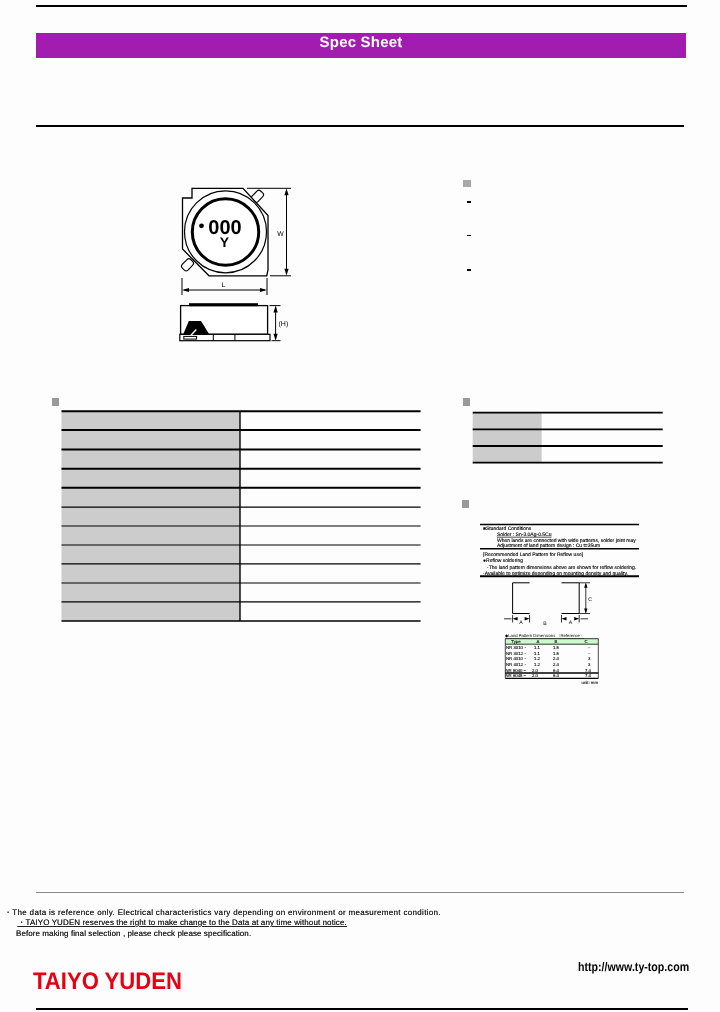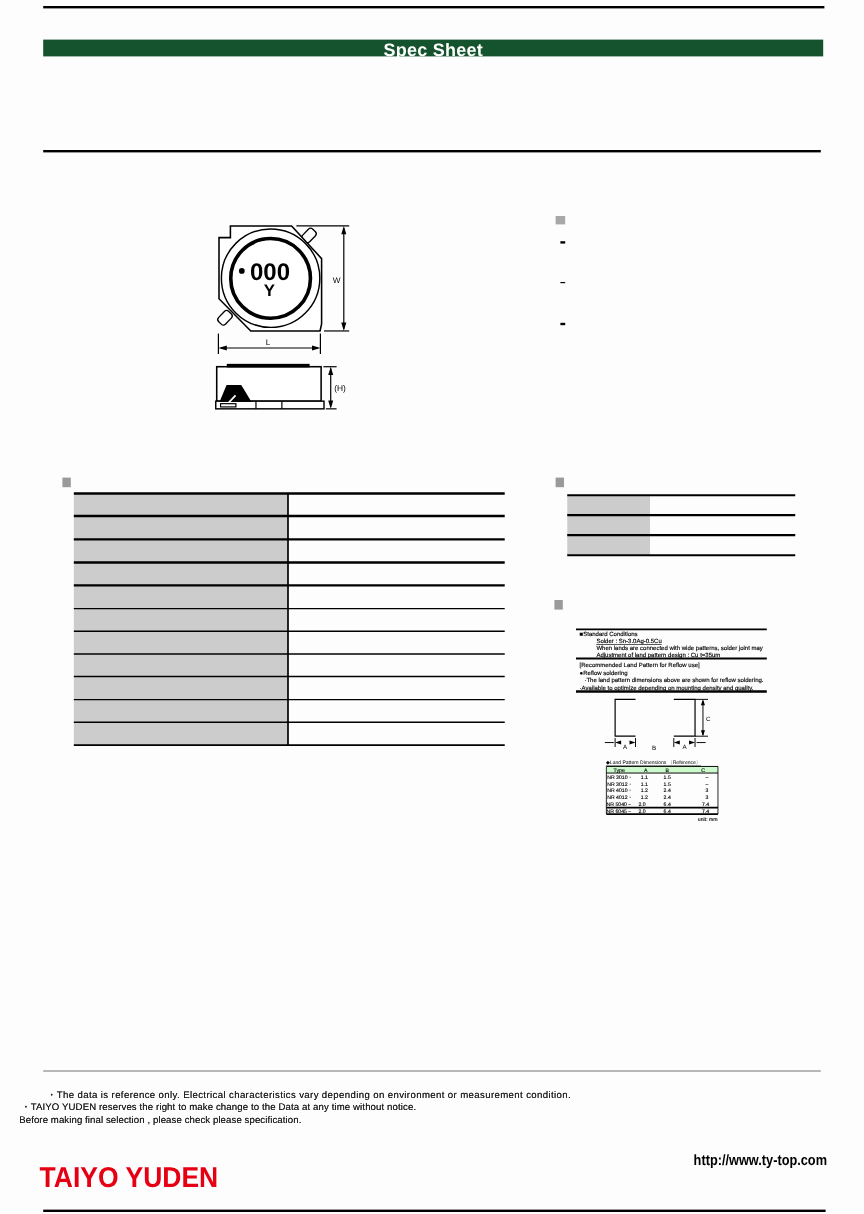--- a/index.html
+++ b/index.html
@@ -6,21 +6,21 @@
   *{-webkit-font-smoothing:antialiased;text-rendering:geometricPrecision;}
   body{width:720px;height:1012px;background:#fdfdfd;position:relative;overflow:hidden;
        font-family:"Liberation Sans",sans-serif;}
   .abs{position:absolute;}
 </style>
 </head>
 <body>
 
 <div class="abs" style="left:36px;top:4.5px;width:651px;height:2px;background:#000;"></div>
 
-<div class="abs" style="left:36px;top:33px;width:650px;height:14px;background:#14532d;color:#fff;font-size:15px;font-weight:bold;text-align:center;line-height:20.5px;letter-spacing:0.2px;">Spec Sheet</div>
+<div class="abs" style="left:36px;top:33px;width:650px;height:25px;background:#a21caf;color:#fff;font-size:15px;font-weight:bold;text-align:center;line-height:20.5px;letter-spacing:0.2px;">Spec Sheet</div>
 
 <div class="abs" style="left:36px;top:125px;width:648px;height:2px;background:#000;"></div>
 
 <svg class="abs" style="left:160px;top:170px;" width="150" height="185" viewBox="160 170 150 185">
 
   <g transform="rotate(-46 257.5 196.3)">
       <rect x="251.5" y="192.3" width="12" height="8" rx="2.6" fill="#fff" stroke="#000" stroke-width="1.1"></rect>
     </g>
 
   <g transform="rotate(-46 187.5 264.8)">
@@ -211,23 +211,23 @@
     <text x="505.5" y="677.4">NR 6045－</text>
       <text x="532" y="677.4">2.0</text>
       <text x="553" y="677.4">6.4</text>
       <text x="585" y="677.4">7.4</text>
     <text x="598" y="683.8" text-anchor="end">unit: mm</text>
   </g>
 </svg>
 
 <div class="abs" style="left:36px;top:892.3px;width:648px;height:1.2px;background:#8a8a8a;"></div>
 
-<div class="abs" style="left:39px;top:907.5px;font-size:8px;color:#222;letter-spacing:0.32px;text-shadow:0 0 0.5px rgba(0,0,0,0.75);white-space:nowrap;">・The data is reference only. Electrical characteristics vary depending on environment or measurement condition.</div>
-
-<div class="abs" style="left:17.5px;top:918px;font-size:8px;color:#222;letter-spacing:0.1px;text-shadow:0 0 0.5px rgba(0,0,0,0.75);white-space:nowrap;">・TAIYO YUDEN reserves the right to make change to the Data at any time without notice.</div>
+<div class="abs" style="left:4px;top:907.5px;font-size:8px;color:#222;letter-spacing:0.32px;text-shadow:0 0 0.5px rgba(0,0,0,0.75);white-space:nowrap;">・The data is reference only. Electrical characteristics vary depending on environment or measurement condition.</div>
+
+<div class="abs" style="left:17.5px;top:918px;font-size:8px;color:#222;letter-spacing:0.1px;text-shadow:0 0 0.5px rgba(0,0,0,0.75);white-space:nowrap;text-decoration:underline;">・TAIYO YUDEN reserves the right to make change to the Data at any time without notice.</div>
 
 <div class="abs" style="left:16px;top:928.5px;font-size:8px;color:#222;letter-spacing:0.08px;text-shadow:0 0 0.5px rgba(0,0,0,0.75);white-space:nowrap;">Before making final selection , please check please  specification.</div>
 
 <div class="abs" style="left:33px;top:968px;font-size:24px;font-weight:bold;color:#e60013;letter-spacing:0;white-space:nowrap;transform:scaleX(0.92);transform-origin:0 0;">TAIYO YUDEN</div>
 
 <div class="abs" style="left:578px;top:960px;font-size:12.5px;font-weight:bold;color:#000;white-space:nowrap;transform:scaleX(0.85);transform-origin:0 0;letter-spacing:0;">http://www.ty-top.com</div>
 
 <div class="abs" style="left:36px;top:1008px;width:652px;height:2.2px;background:#000;"></div>
 
 </body></html>

